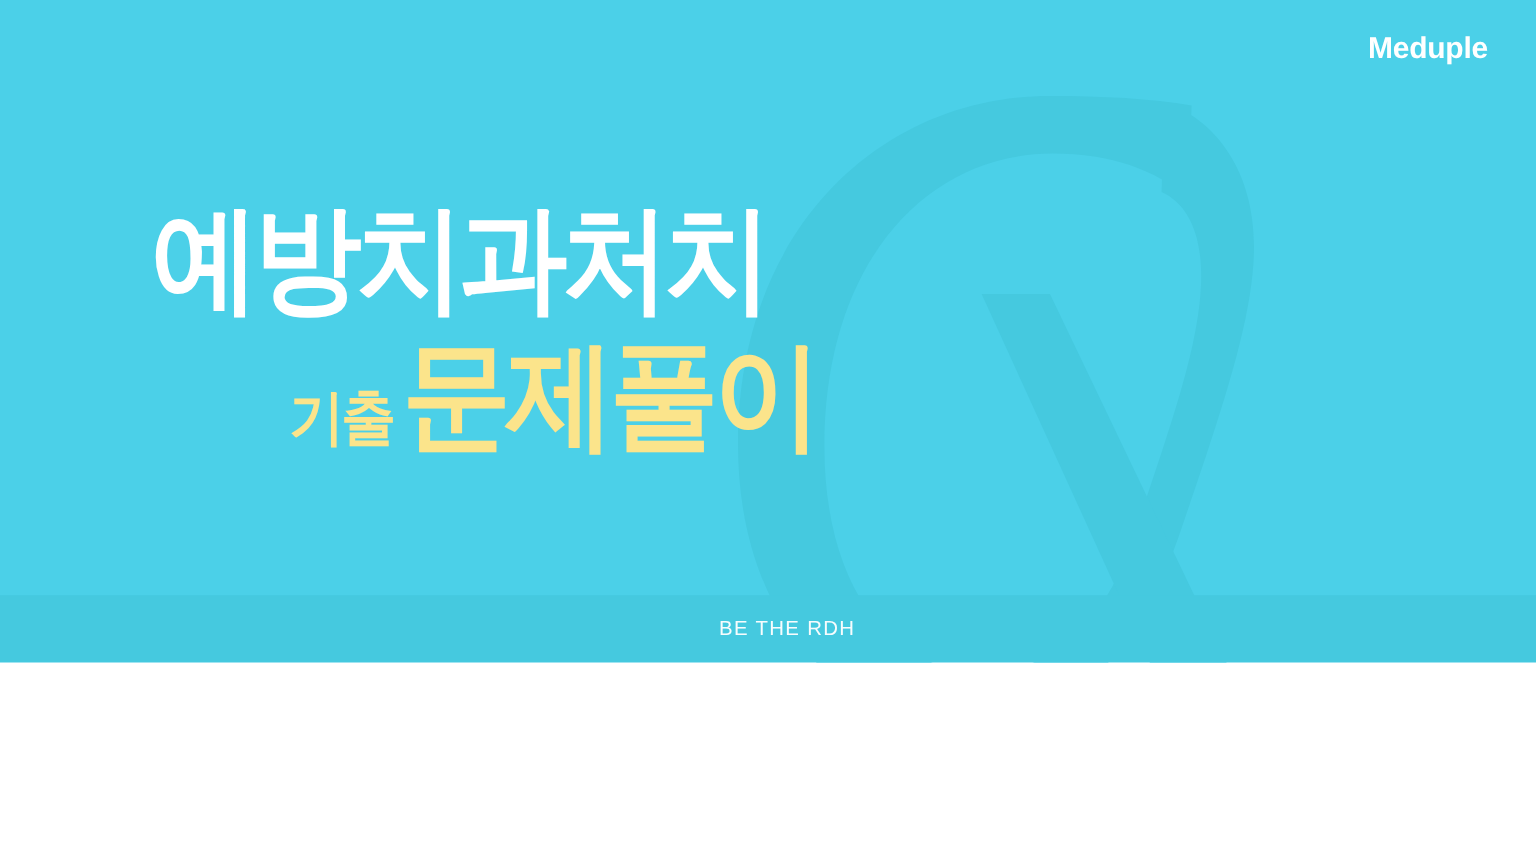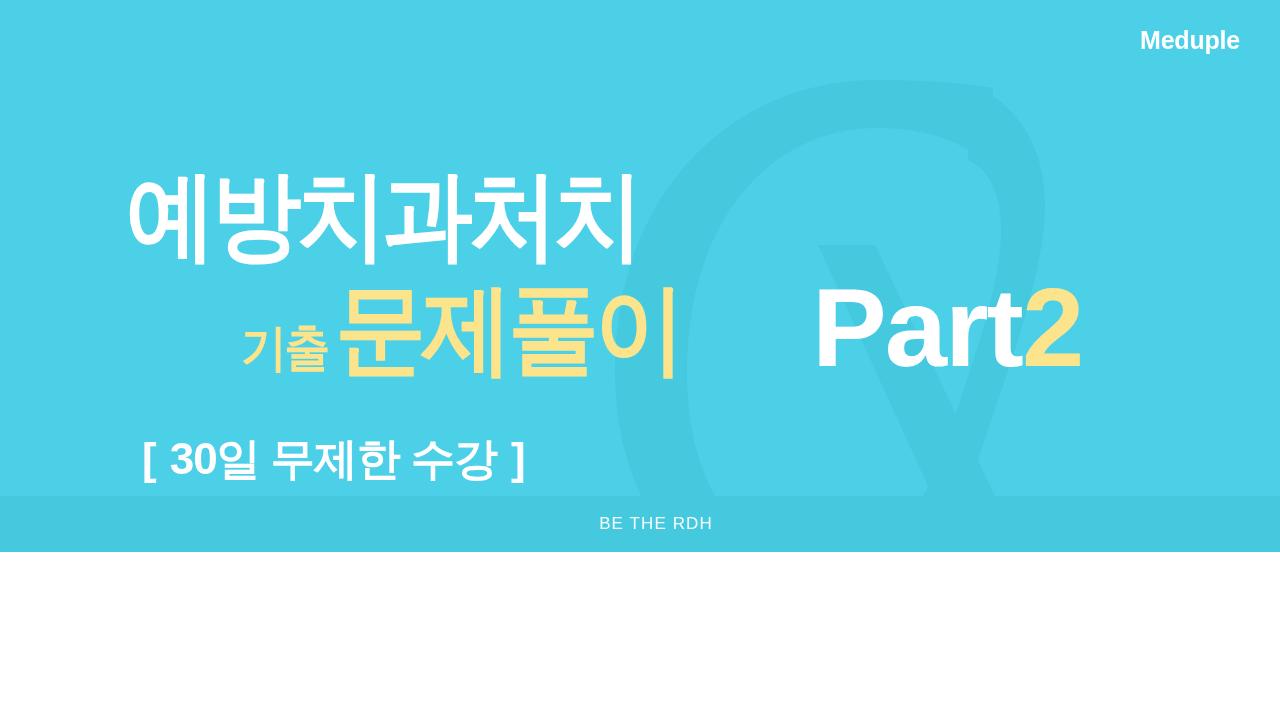--- a/index.html
+++ b/index.html
@@ -176,26 +176,20 @@
   <div id="headline">
     <div class="line1">예방치과처치</div>
     <div id="row2">
       <div id="subj-wrap">
         <span class="kichul">기출</span>
         <span class="munje">문제풀이</span>
       </div>
     </div>
   </div>
 
-  <div id="part-badge">
-    <span>Part</span><span class="pnum">2</span>
-  </div>
 
-  <div id="detail-bracket">
-    <span class="brk">[</span><span>30일 무제한 수강</span><span class="brk">]</span>
-  </div>
 
 
   <div id="footer">
     <span id="footer-text">BE THE RDH</span>
   </div>
 
 </div>
 
 </body></html>

